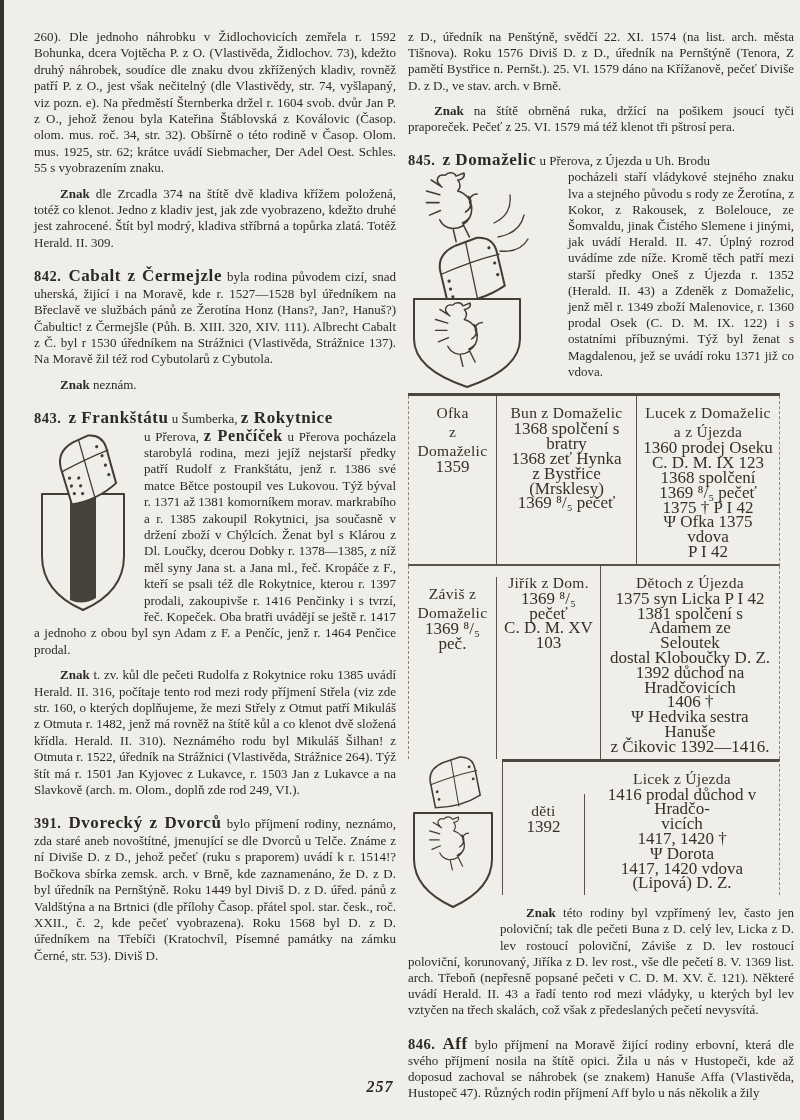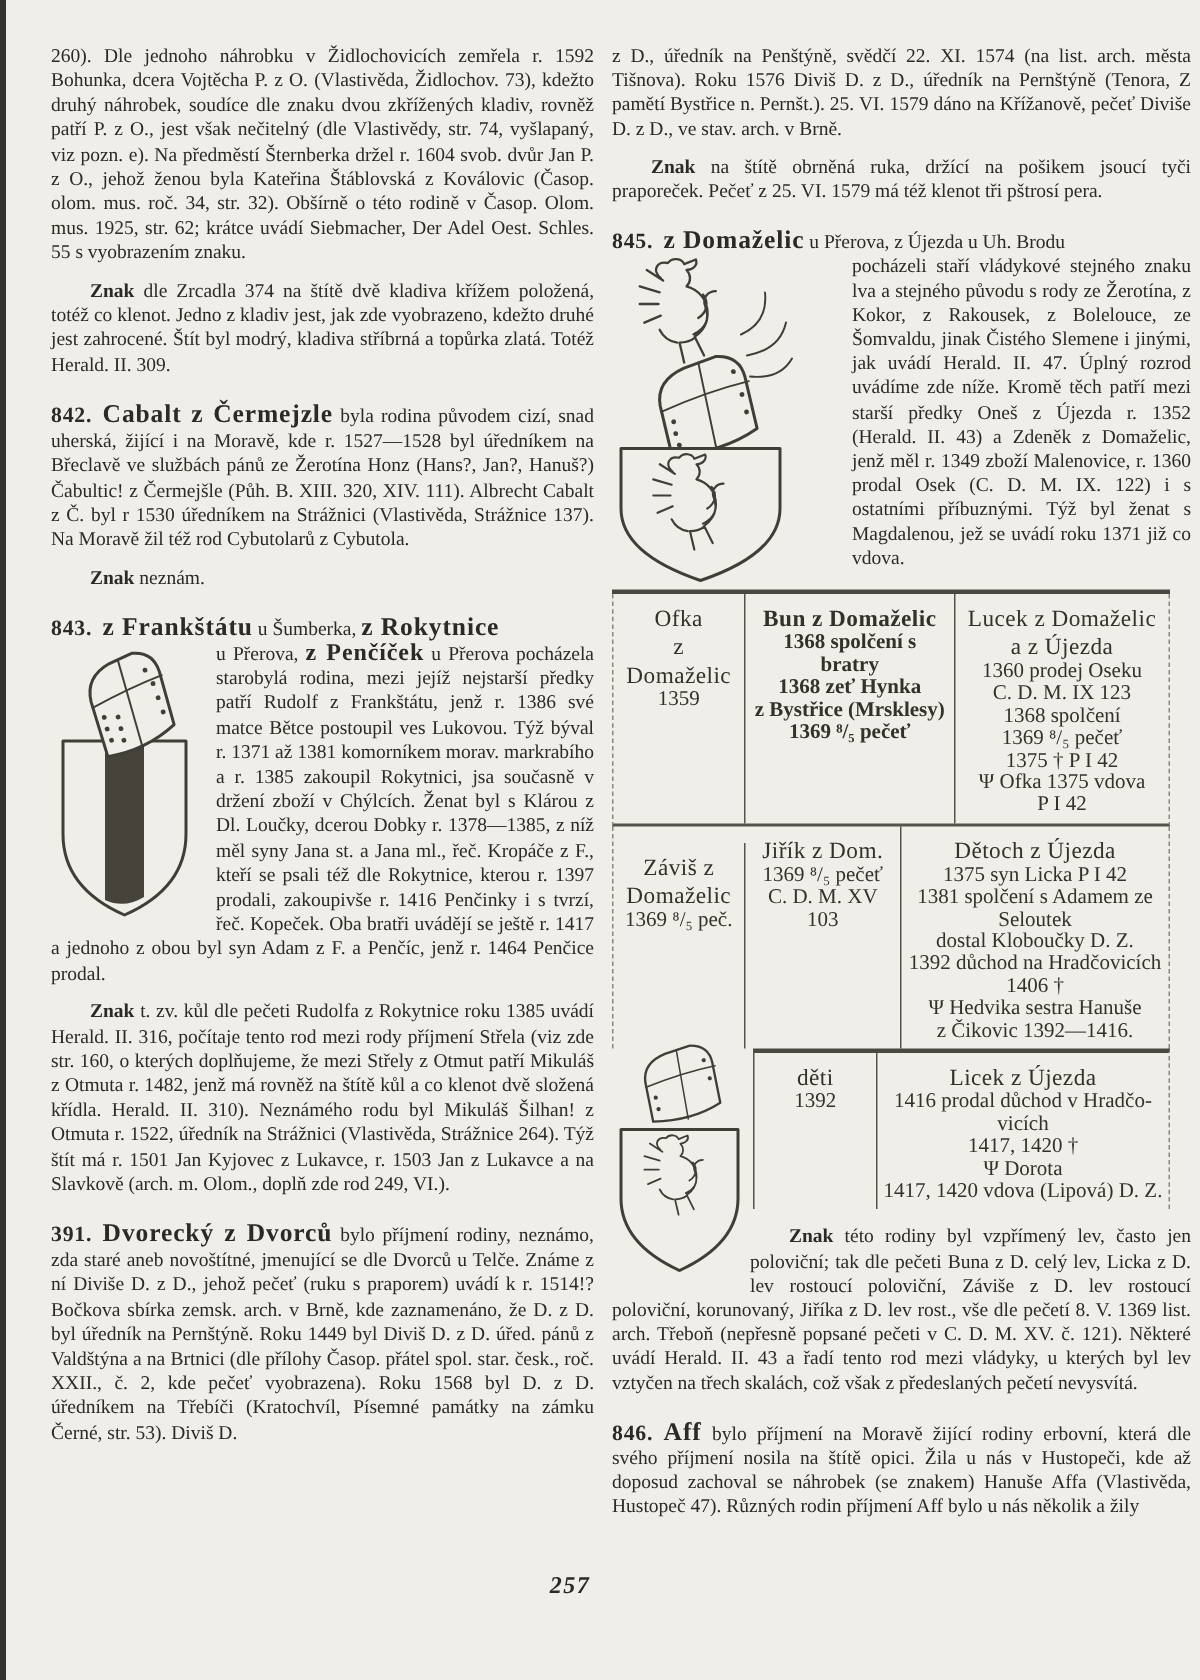--- a/index.html
+++ b/index.html
@@ -28,31 +28,31 @@
   .arms-845{margin:2px 10px 2px 0;}
   
   .gen-wrap{position:relative;}
   .gen-table{clear:both;width:372px;margin-top:8px;border-top:3px solid #4a4840;
     color:#33312a;}
   .trow{display:flex;box-sizing:border-box;}
   .trow-1{min-height:142px;border-bottom:2px solid #55534b;border-left:1px dashed #8b887b;border-right:1px dashed #8b887b;}
   .trow-2{min-height:140px;border-left:1px dashed #8b887b;border-right:1px dashed #8b887b;}
   .tcell{box-sizing:border-box;padding:7px 4px 4px 4px;text-align:center;}
   .sep-r{border-right:1px solid #55534b;}
-  .r1c1{width:88px;}.r1c2{width:140px;font-weight:bold;}.r1c3{flex:1;}
+  .r1c1{width:88px;}.r1c2{width:140px;}.r1c3{flex:1;}
   .r2c1{width:88px;margin-top:11px;}.r2c2{width:104px;}.r2c3{flex:1;}
   .r3spacer{width:94px;position:relative;}
   .row3box{flex:1;display:flex;border-top:3px solid #4a4840;border-left:1.5px solid #55534b;border-right:1px dashed #8b887b;min-height:100px;}
-  .r3c1{width:82px;}.r3c2{flex:1;}
+  .r3c1{width:82px;margin-top:32px;}.r3c2{flex:1;}
   .cell-title div{font-size:15.5px;line-height:19px;letter-spacing:.3px;}
-  .cell-details div{font-size:14px;line-height:14.8px;}
+  .cell-details div{font-size:17px;line-height:14.8px;}
   .small-arms{position:absolute;top:-4px;left:2px;}
   .arms-spacer{float:left;width:92px;height:36px;}
   .znak-after-table{margin-top:10px;}
-  .page-number{position:absolute;left:300px;top:1049px;width:160px;text-align:center;
+  .page-number{position:absolute;left:300px;top:1078px;width:160px;text-align:center;
     font-size:16px;font-style:italic;font-weight:bold;letter-spacing:1px;color:#2c2a24;}
   svg .ln{stroke:#403e36;fill:none;stroke-width:2;stroke-linecap:round;stroke-linejoin:round;}
   svg .ln-thin{stroke:#403e36;fill:none;stroke-width:1.3;stroke-linecap:round;}
   svg .paper{fill:#efeee8;}
   svg .dark{fill:#45433a;}
   svg .dot{fill:#403e36;stroke:none;}
 </style>
 </head>
 <body>
 

